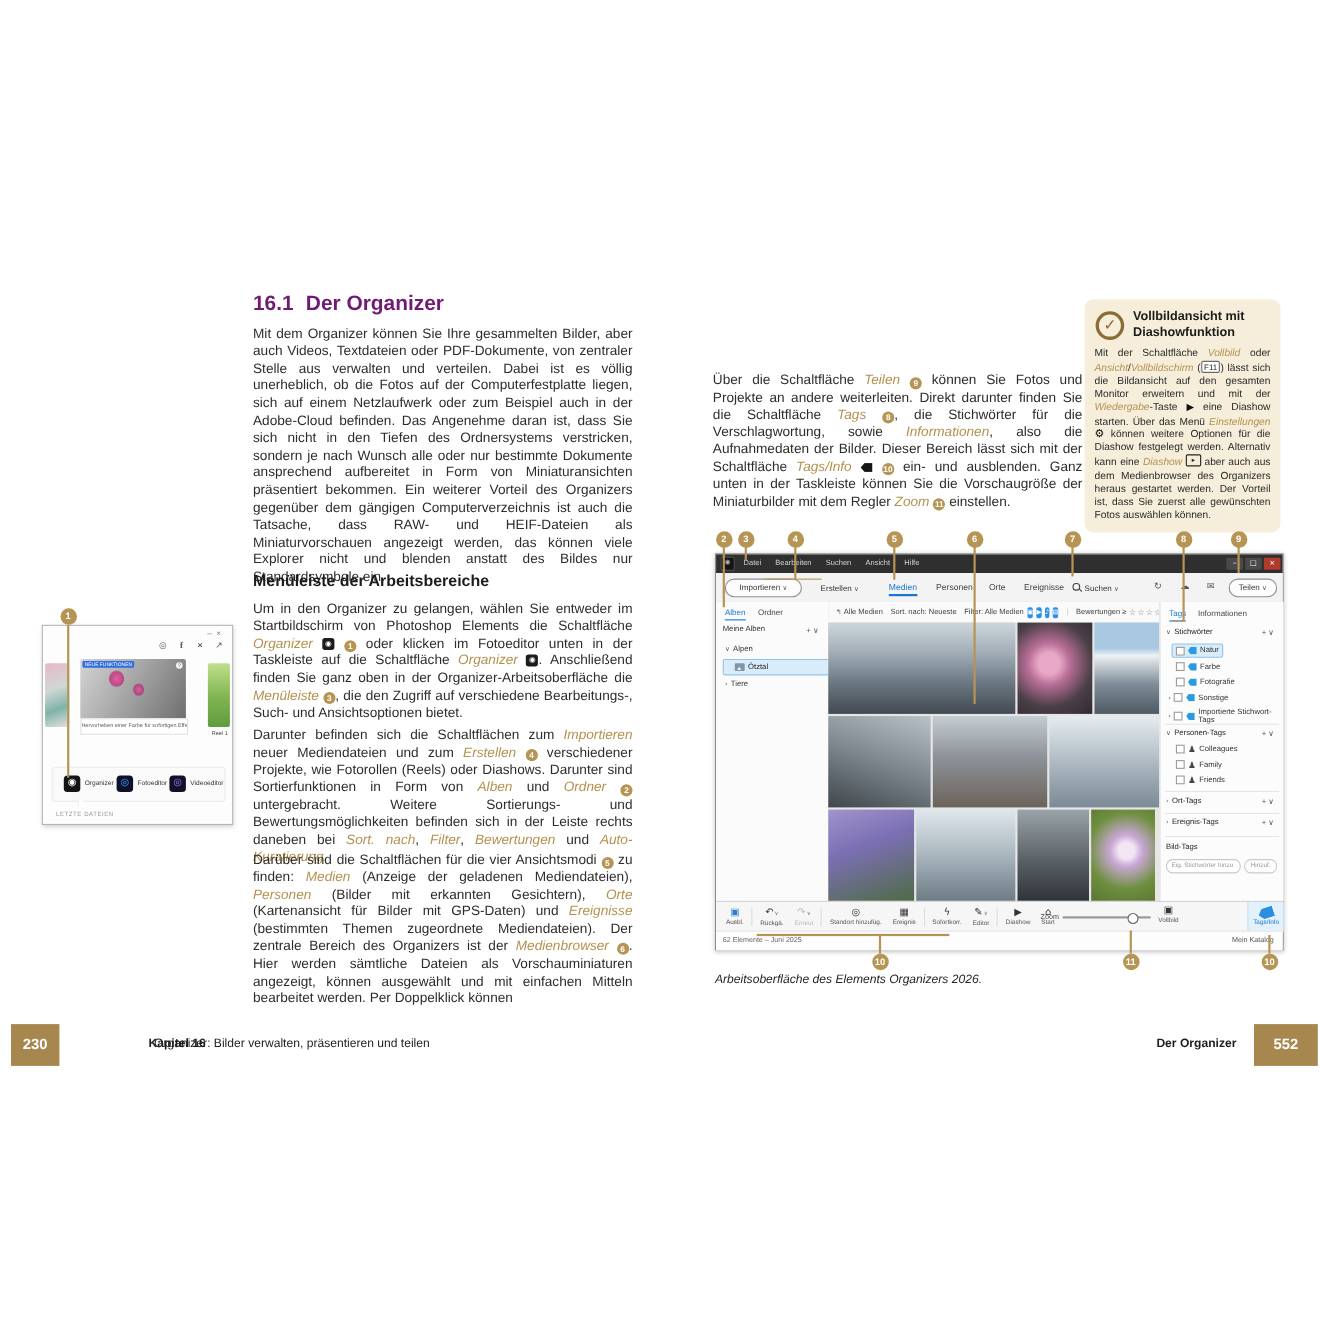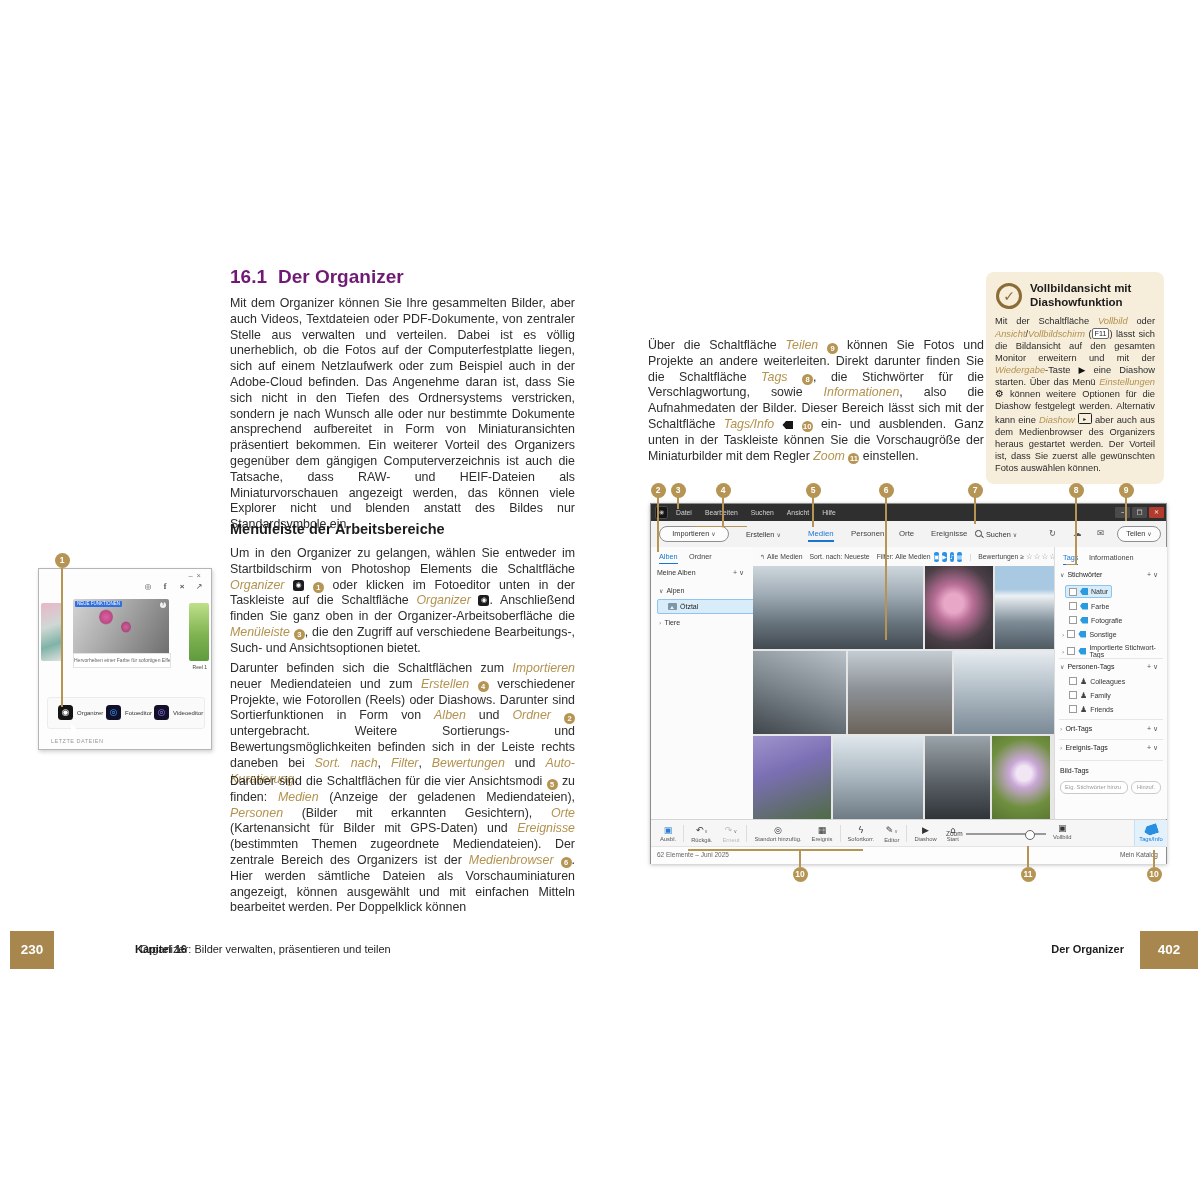--- a/index.html
+++ b/index.html
@@ -524,17 +524,18 @@
   </div>
 
   <div class="hline" style="left:688px;top:849px;width:175px;"></div>
   <div class="vline" style="left:799.2px;top:849px;height:18px;"></div>
   <div class="callout" style="left:792.5px;top:866.5px;">10</div>
   <div class="vline" style="left:1027.2px;top:846px;height:21px;"></div>
   <div class="callout" style="left:1020.5px;top:866.5px;">11</div>
   <div class="vline" style="left:1153.2px;top:850px;height:17px;"></div>
   <div class="callout" style="left:1146.5px;top:866.5px;">10</div>
 
+  <div class="abs caption" style="left:650px;top:884px;width:420px;">Arbeitsoberfläche des Elements Organizers 2026.</div>
 
   <div class="foot-text" style="left:1000px;top:943px;width:124px;text-align:right;font-weight:bold;">Der Organizer</div>
-  <div class="folio" style="left:1140px;top:931px;width:58px;height:38px;">402</div>
+  <div class="folio" style="left:1140px;top:931px;width:58px;height:38px;">552</div>
 
 </div>
 
 </body></html>

